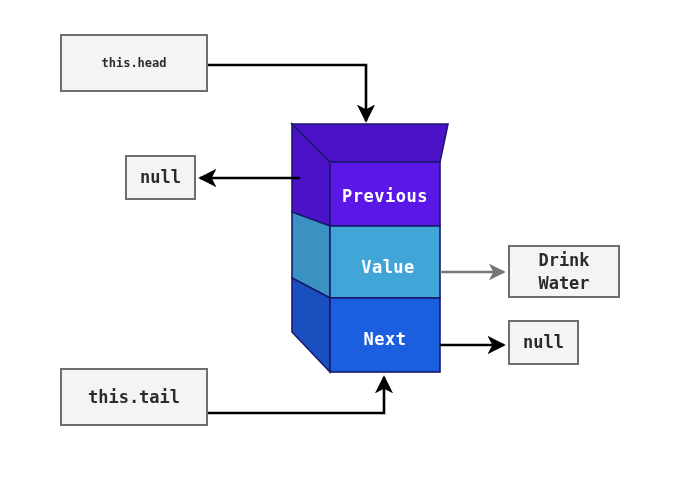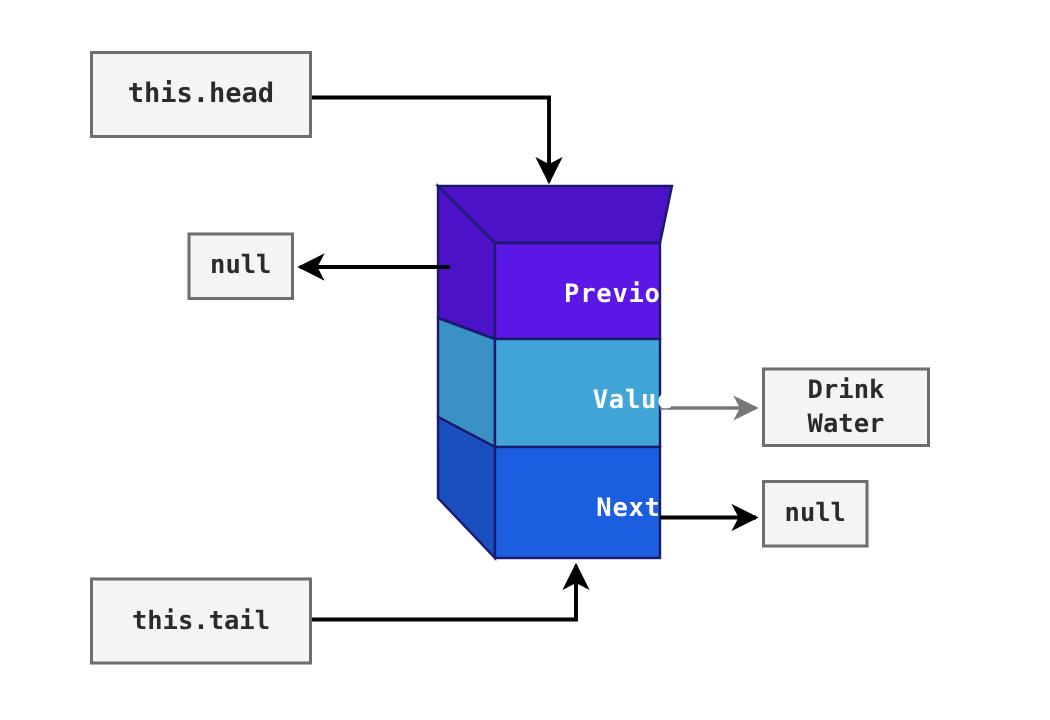--- a/index.html
+++ b/index.html
@@ -31,49 +31,48 @@
     justify-content: center;
     text-align: center;
     font-family: "DejaVu Sans Mono", "Liberation Mono", monospace;
     font-weight: bold;
     color: #2b2b2b;
     line-height: 1.35;
     white-space: pre-line;
   }
   #box-this-head {
     left: 60px; top: 34px; width: 148px; height: 58px;
-    font-size: 18px;
+    font-size: 12px;
   }
   #box-null-prev {
     left: 125px; top: 155px; width: 71px; height: 45px;
     font-size: 17px;
   }
   #box-drink-water {
     left: 508px; top: 245px; width: 112px; height: 53px;
     font-size: 17px;
   }
   #box-null-next {
     left: 508px; top: 320px; width: 71px; height: 45px;
     font-size: 17px;
   }
   #box-this-tail {
-    left: 60px; top: 385px; width: 148px; height: 58px;
+    left: 60px; top: 368px; width: 148px; height: 58px;
     font-size: 17px;
   }
   .face-label {
     position: absolute;
     color: #ffffff;
     font-family: "DejaVu Sans Mono", "Liberation Mono", monospace;
     font-weight: bold;
     font-size: 17px;
     letter-spacing: 0.5px;
     text-align: center;
     pointer-events: none;
     user-select: none;
-    margin-left: 34px;
   }
   #label-previous { left: 330px; top: 186px; width: 110px; }
   #label-value    { left: 330px; top: 257px; width: 116px; }
   #label-next     { left: 330px; top: 329px; width: 110px; }
 </style>
 </head>
 <body>
 
 <svg id="canvas" viewBox="0 0 700 480" xmlns="http://www.w3.org/2000/svg">
 

